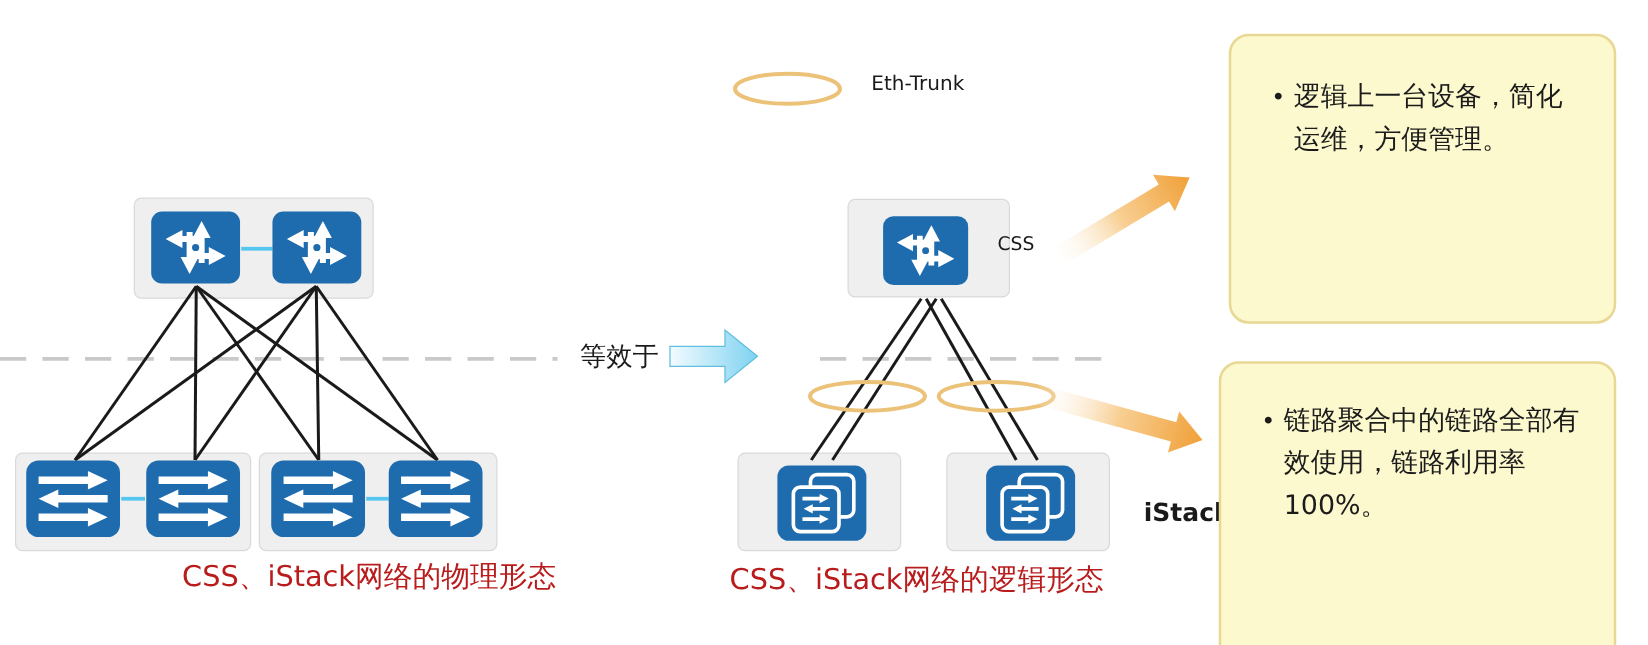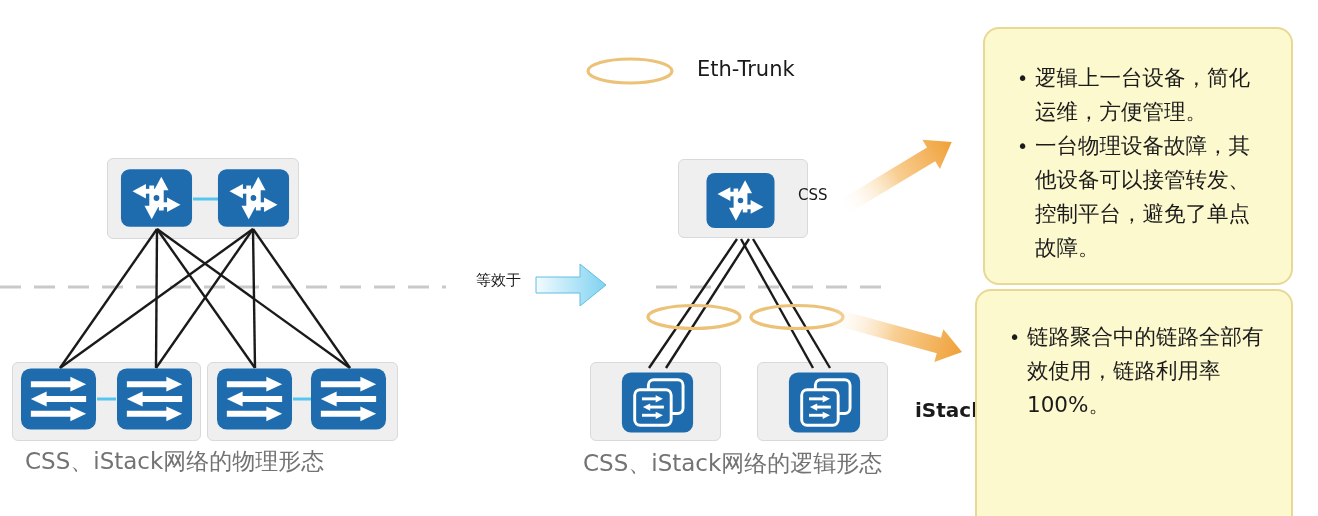--- a/index.html
+++ b/index.html
@@ -18,23 +18,23 @@
   .dev svg{display:block;width:100%;height:100%;}
   
   .overlay{position:absolute;left:0;top:0;width:1318px;height:516px;pointer-events:none;}
   .black-line{stroke:var(--line_black,#1a1a1a);stroke-width:2.4;fill:none;}
   .dash-line{stroke:var(--dash_gray,#c9c9c9);stroke-width:3;stroke-dasharray:21 13;fill:none;}
   .blue-link{stroke:var(--link_blue,#55c6ef);stroke-width:3;fill:none;}
   .trunk-ellipse{stroke:var(--ellipse_orange,#ecc279);stroke-width:3.2;fill:none;}
   .arrow-orange{fill:url(#gOrange);}
   .arrow-blue{fill:url(#gBlue);stroke:#62bede;stroke-width:1;}
   
-  .caption{position:absolute;font-size:23px;font-weight:500;color:#737373;text-align:left;white-space:nowrap;}
+  .caption{position:absolute;font-size:23px;font-weight:500;color:#b91c1c;text-align:right;white-space:nowrap;}
   .small-label{position:absolute;font-size:21px;color:#1a1a1a;white-space:nowrap;}
-  .equiv-label{position:absolute;font-size:15px;color:#1a1a1a;white-space:nowrap;margin-left:12px;}
+  .equiv-label{position:absolute;font-size:21px;color:#1a1a1a;white-space:nowrap;}
   
   .callout{
     position:absolute;background:var(--callout_bg,#fcf9ce);
     border:2px solid var(--callout_border,#e8d894);border-radius:16px;
     box-sizing:border-box;font-size:21.5px;line-height:34px;color:#1b1b1b;
   }
   .callout ul{list-style:none;margin:0;padding:0 6px 0 24px;}
   .callout li{position:relative;}
   .callout li::before{content:"•";position:absolute;left:-18px;top:0;font-size:19px;}
   .c1{padding:32px 24px 0 26px;}
@@ -228,36 +228,35 @@
       <line x1="23" y1="30" x2="39" y2="30"></line>
           <polygon points="46,30 38,26 38,34" stroke="none"></polygon>
       <line x1="47" y1="39" x2="31" y2="39"></line>
           <polygon points="24,39 32,35 32,43" stroke="none"></polygon>
       <line x1="23" y1="48" x2="39" y2="48"></line>
           <polygon points="46,48 38,44 38,52" stroke="none"></polygon>
     </g>
   </svg>
     </div>
 
-  <div class="small-label" style="left:697px;top:57px;font-size:21px;">Eth-Trunk</div>
+  <div class="small-label" style="left:697px;top:57px;font-size:16px;">Eth-Trunk</div>
 
   <div class="equiv-label" style="left:464px;top:271px;">等效于</div>
 
   <div class="small-label" style="left:798px;top:186px;font-size:15px;">CSS</div>
 
   <div class="small-label" style="left:915px;top:398px;font-size:20px;font-weight:bold;">iStack</div>
 
   <div class="caption" style="left:25px;top:446px;width:420px;">CSS、iStack网络的物理形态</div>
 
   <div class="caption" style="left:583px;top:448px;width:300px;">CSS、iStack网络的逻辑形态</div>
 
-  <div class="callout c1" style="left:983px;top:27px;width:310px;height:258px;">
+  <div class="callout c1" style="left:983px;top:27px;width:310px;height:232px;">
     <ul>
         <li>逻辑上一台设备，简化运维，方便管理。</li>
-        <li>一台物理设备故障，其他设备可以接管转发、控制平台，避免了单点故障。</li>
       </ul>
   </div>
 
   <div class="callout c2" style="left:975px;top:289px;width:318px;height:300px;">
     <ul>
         <li>链路聚合中的链路全部有效使用，链路利用率100%。</li>
       </ul>
   </div>
 
 </div>

